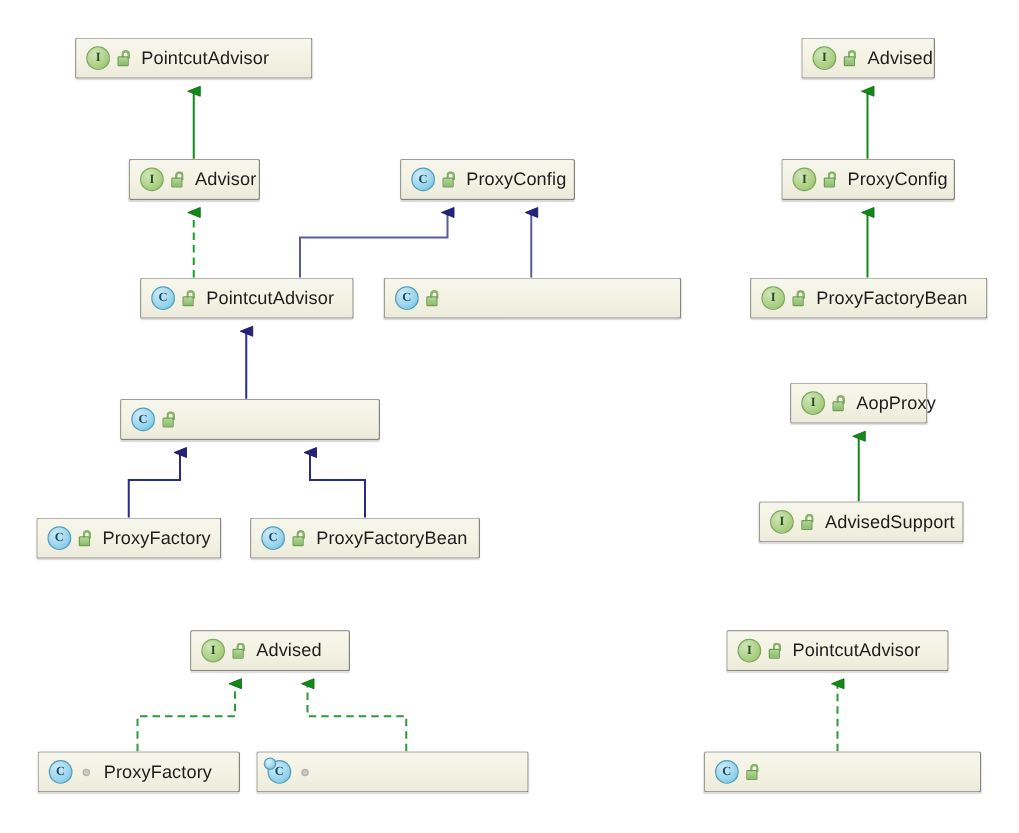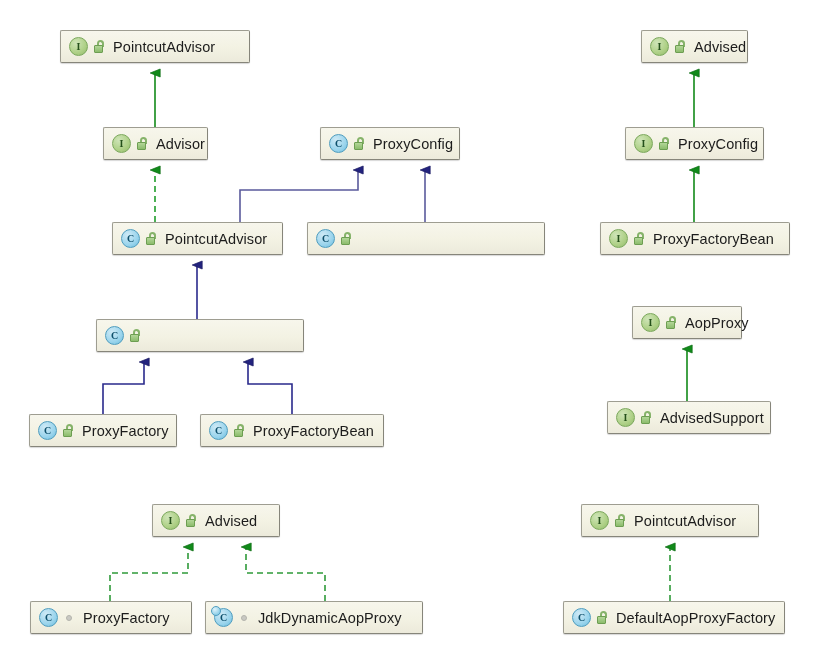--- a/index.html
+++ b/index.html
@@ -244,26 +244,24 @@
         <span class="label">Advised</span>
       </div>
       <div class="node" style="left: 30px; top: 601px; width: 162px;">
         <span class="ticon cls">C</span>
         <span class="vis dot"></span>
         <span class="label">ProxyFactory</span>
       </div>
       <div class="node" style="left: 205px; top: 601px; width: 218px;">
         <span class="ticon cls decorated">C</span>
         <span class="vis dot"></span>
-        <span class="label">JdkDynamicAopProxy</span>
       </div>
       <div class="node" style="left: 581px; top: 504px; width: 178px;">
         <span class="ticon iface">I</span>
         <span class="vis lock"></span>
         <span class="label">PointcutAdvisor</span>
       </div>
       <div class="node" style="left: 563px; top: 601px; width: 222px;">
         <span class="ticon cls">C</span>
         <span class="vis lock"></span>
-        <span class="label">DefaultAopProxyFactory</span>
       </div>
     </div>
 </div>
 
 </body></html>

